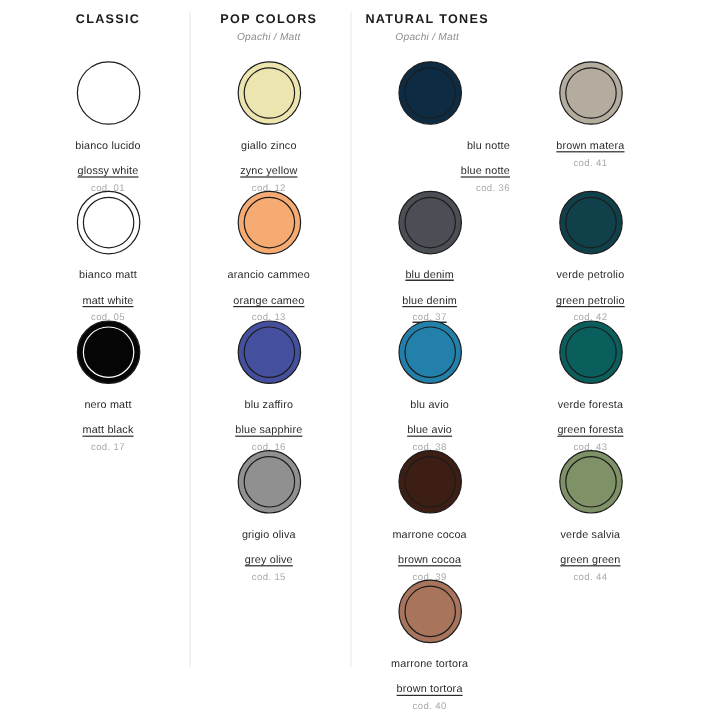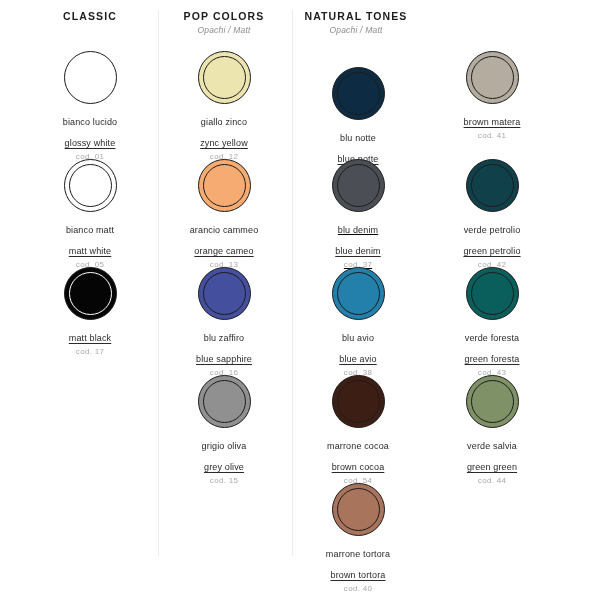--- a/index.html
+++ b/index.html
@@ -163,20 +163,21 @@
           <div><span class="name-it">bianco matt</span></div>
           <div><span class="name-en">matt white</span></div>
           <div class="code">cod. 05</div>
         </div>
       </div>
       <div class="cell" style="left: 23px; top: 264px;">
         <div class="swatch-wrap">
           <div class="swatch matt on-dark" style="background: rgb(5, 5, 5);"></div>
         </div>
         <div class="labels">
+          <div><span class="name-it">nero matt</span></div>
           <div><span class="name-en">matt black</span></div>
           <div class="code">cod. 17</div>
         </div>
       </div>
       <div class="cell" style="left: 157px; top: 48px;">
         <div class="swatch-wrap">
           <div class="swatch matt" style="background: rgb(236, 229, 176);"></div>
         </div>
         <div class="labels">
           <div><span class="name-it">giallo zinco</span></div>
@@ -207,21 +208,21 @@
       <div class="cell" style="left: 157px; top: 372px;">
         <div class="swatch-wrap">
           <div class="swatch matt" style="background: rgb(144, 144, 144);"></div>
         </div>
         <div class="labels">
           <div><span class="name-it">grigio oliva</span></div>
           <div><span class="name-en">grey olive</span></div>
           <div class="code">cod. 15</div>
         </div>
       </div>
-      <div class="cell" style="left: 291px; top: 64px;">
+      <div class="cell" style="left: 291px; top: 48px; text-align: right;">
         <div class="swatch-wrap">
           <div class="swatch matt" style="background: rgb(13, 43, 66);"></div>
         </div>
         <div class="labels">
           <div><span class="name-it">blu notte</span></div>
           <div><span class="name-en">blue notte</span></div>
           <div class="code">cod. 36</div>
         </div>
       </div>
       <div class="cell" style="left: 291px; top: 156px; text-decoration: underline;">
@@ -244,21 +245,21 @@
           <div class="code">cod. 38</div>
         </div>
       </div>
       <div class="cell" style="left: 291px; top: 372px;">
         <div class="swatch-wrap">
           <div class="swatch matt" style="background: rgb(61, 30, 20);"></div>
         </div>
         <div class="labels">
           <div><span class="name-it">marrone cocoa</span></div>
           <div><span class="name-en">brown cocoa</span></div>
-          <div class="code">cod. 54</div>
+          <div class="code">cod. 39</div>
         </div>
       </div>
       <div class="cell" style="left: 291px; top: 480px;">
         <div class="swatch-wrap">
           <div class="swatch matt" style="background: rgb(169, 116, 92);"></div>
         </div>
         <div class="labels">
           <div><span class="name-it">marrone tortora</span></div>
           <div><span class="name-en">brown tortora</span></div>
           <div class="code">cod. 40</div>

